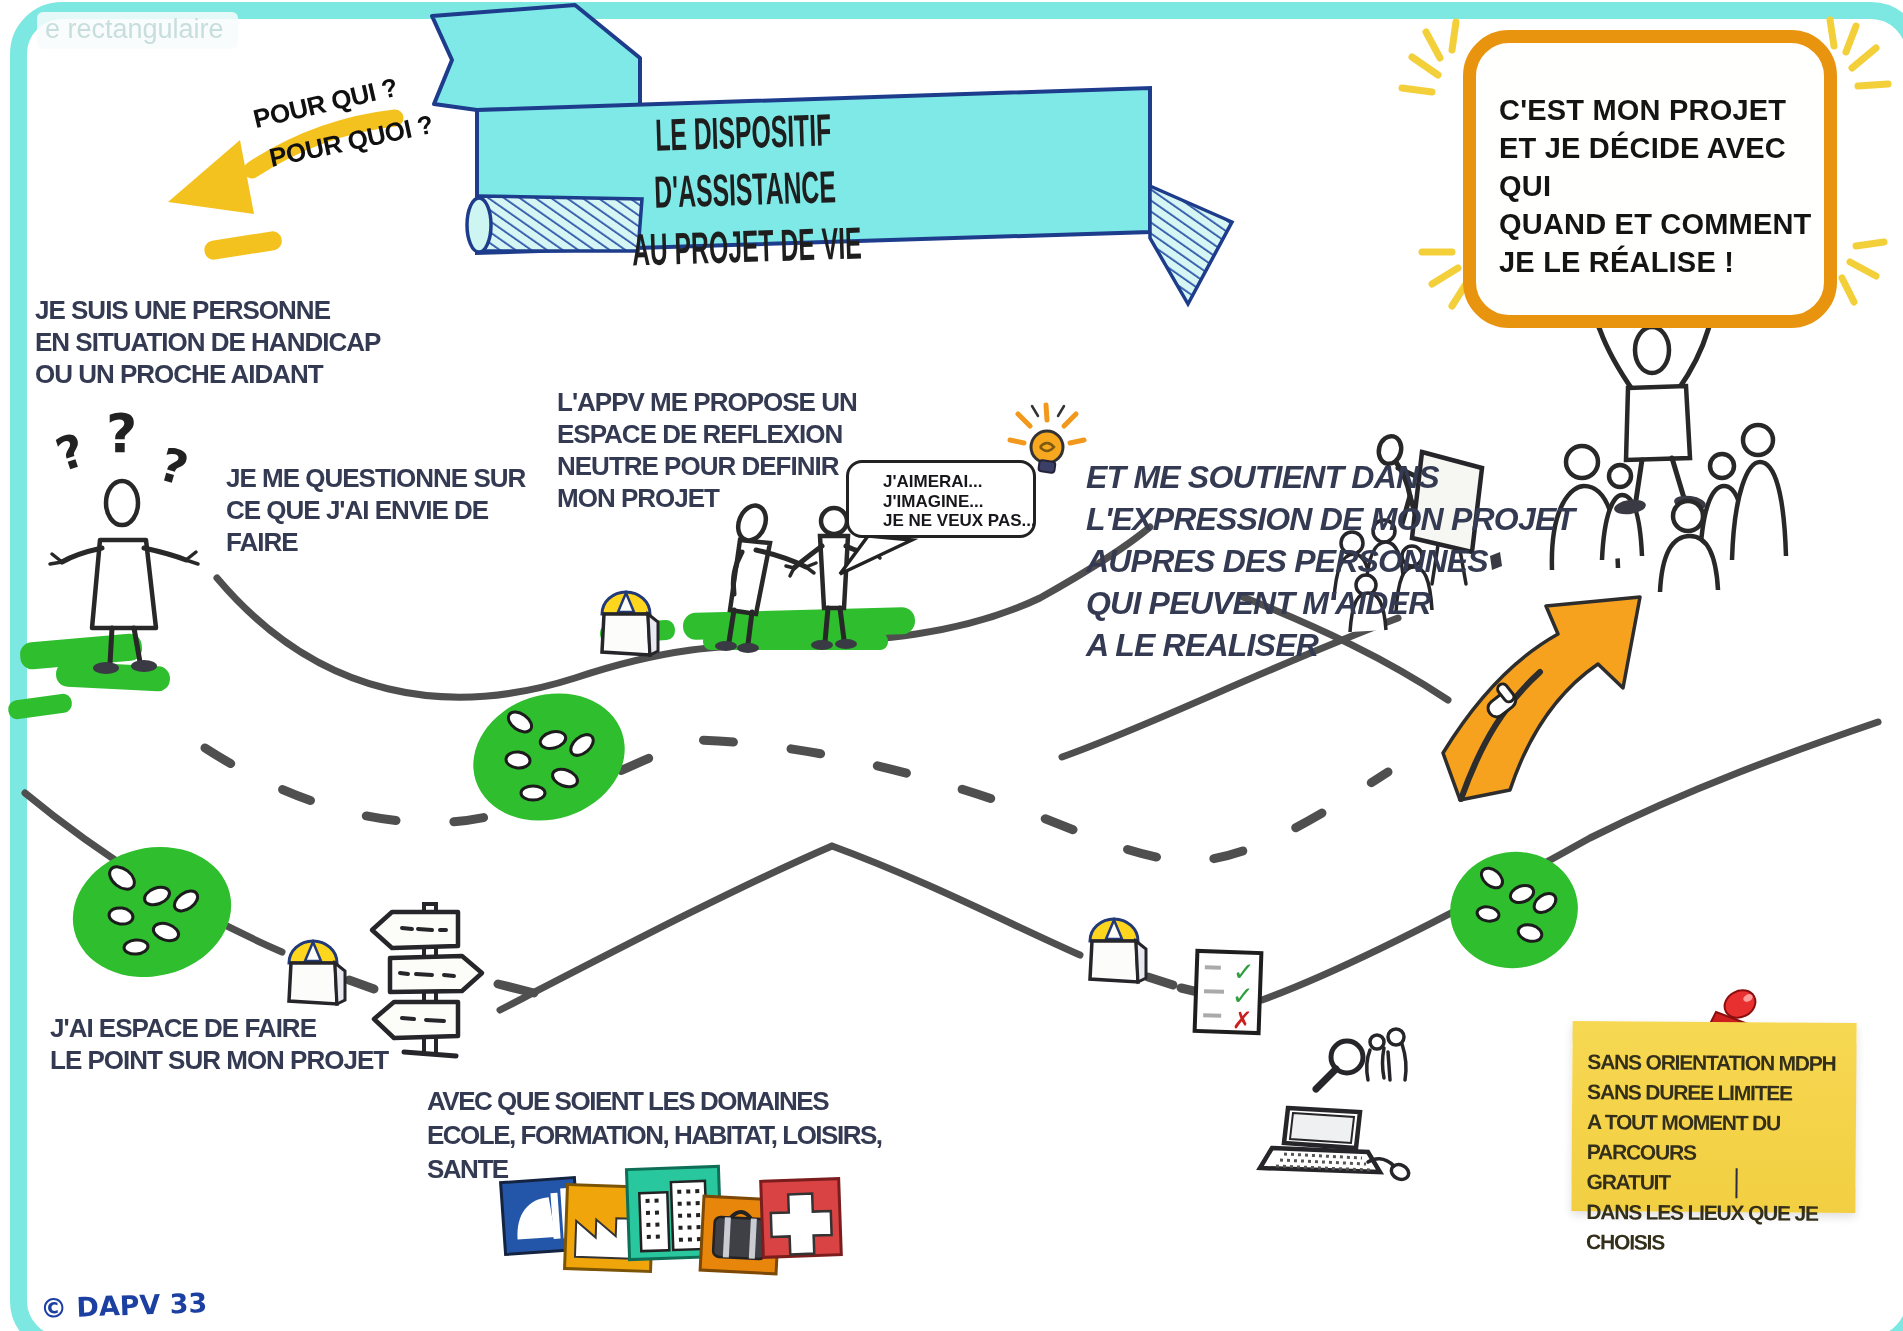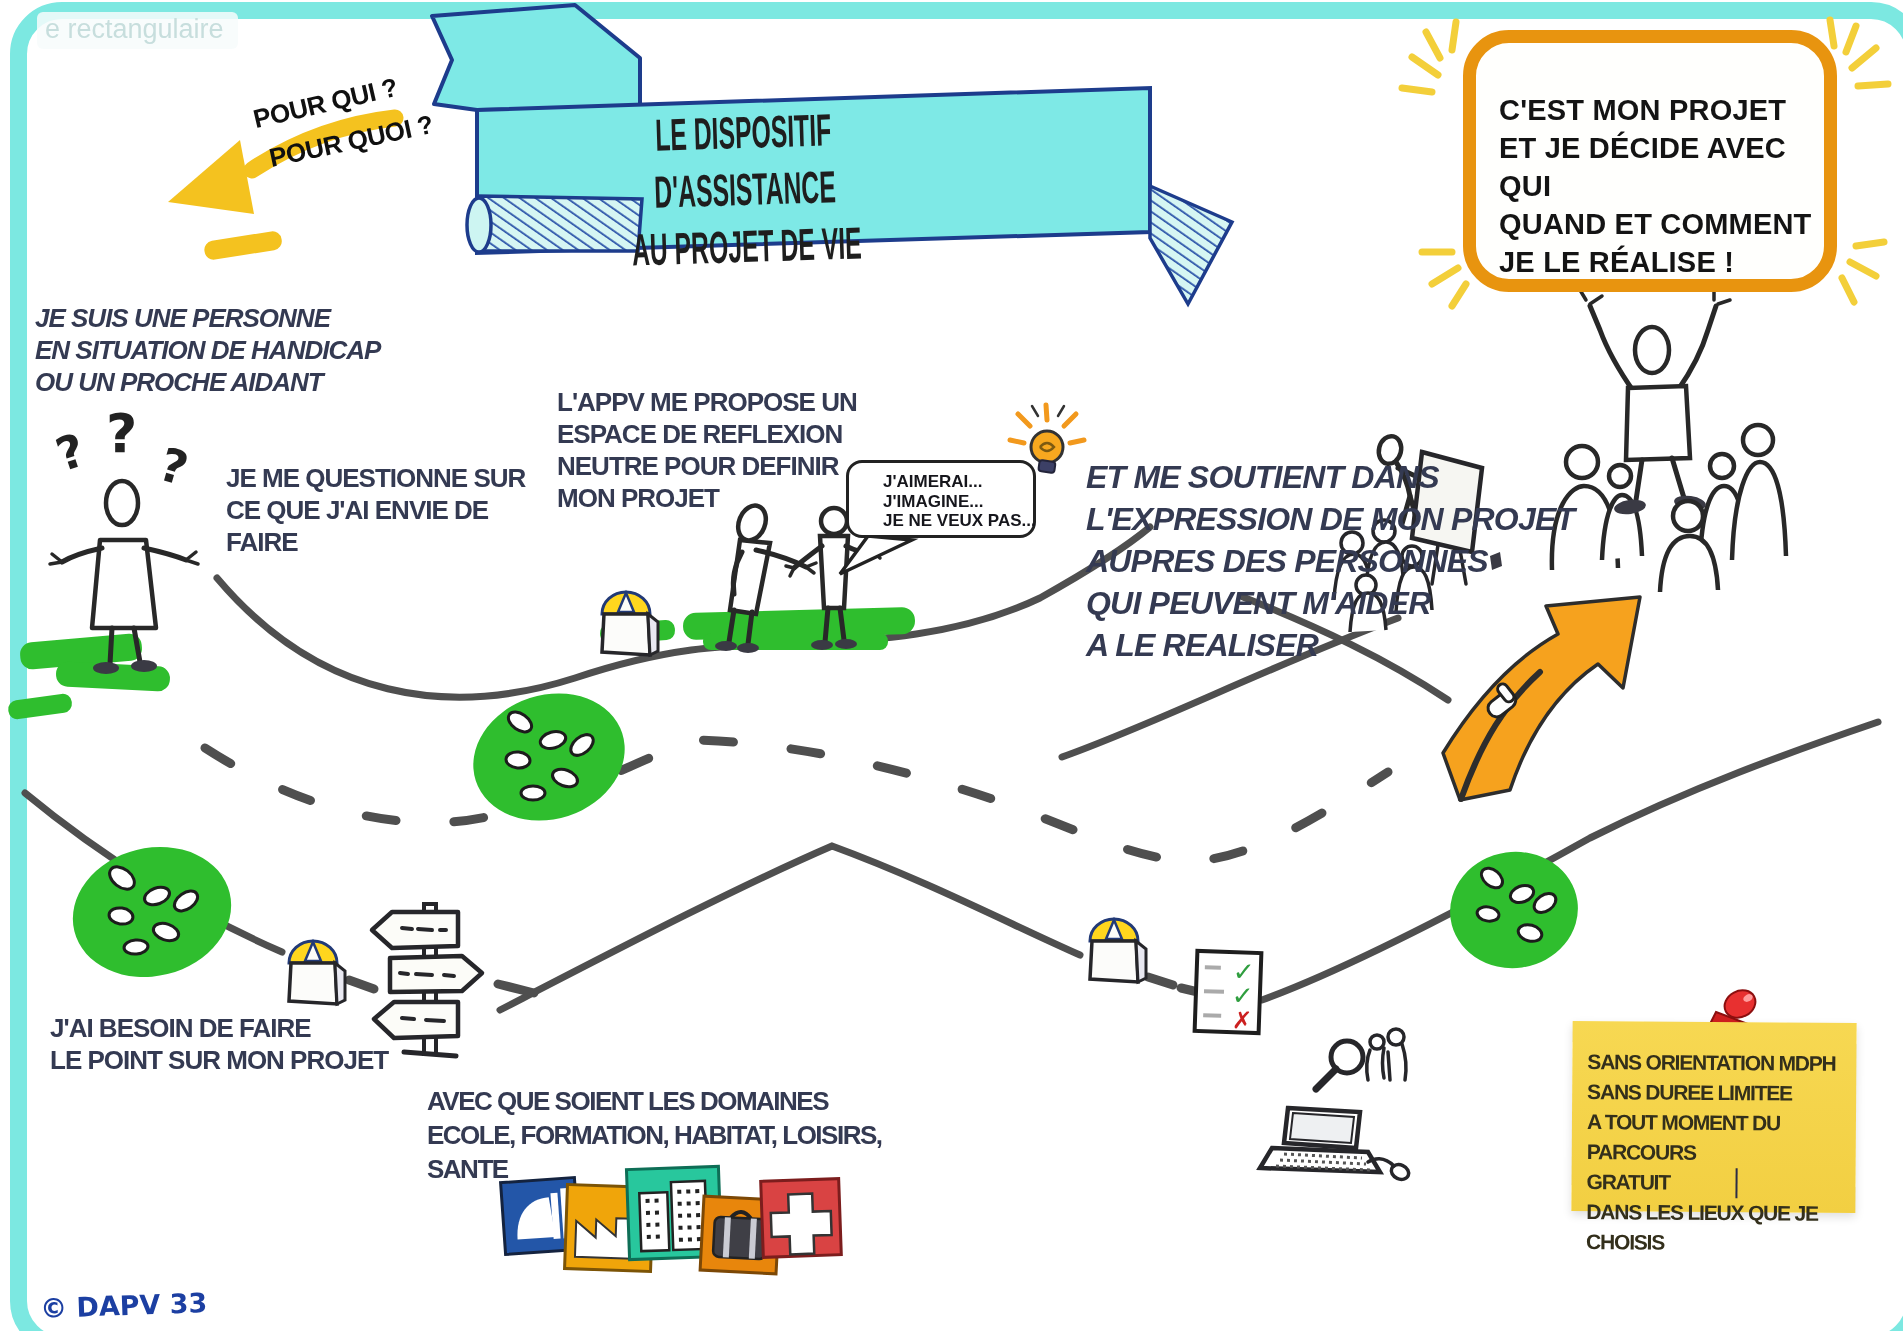--- a/index.html
+++ b/index.html
@@ -32,21 +32,21 @@
   .crs    { font:700 24px "DejaVu Sans",sans-serif; fill:#cc2020; }
   
   .txt { position:absolute; z-index:3; white-space:pre-line; }
   .step { font:700 26px/32px "Liberation Sans",sans-serif; letter-spacing:-1px; color:#343a52; }
   .step4 { font-size:32px; line-height:42px; letter-spacing:-0.8px;font-style:italic; }
   .step6 { letter-spacing:-1.5px; line-height:34px; }
   .banner-text { position:absolute; left:480px; top:104px; width:530px; text-align:center;
                  transform:rotate(-1.8deg); z-index:3; }
   .bl { font:700 45px/57px "Liberation Sans",sans-serif; color:#1e1e1e; transform:scaleX(.55); }
   .pq { position:absolute; z-index:3; font:800 26px "Liberation Sans",sans-serif; color:#101010; letter-spacing:-0.5px; }
-  .callout { position:absolute; left:1463px; top:30px; width:374px; height:262px; z-index:3;
+  .callout { position:absolute; left:1463px; top:30px; width:374px; height:298px; z-index:3;
              box-sizing:border-box; border:13px solid #e8940f; border-radius:46px; background:#fffffd; }
   .callout-text { position:absolute; left:23px; top:48px; white-space:pre-line;
                   font:800 29px/38px "Liberation Sans",sans-serif; color:#141414; letter-spacing:0.2px; }
   .bubble { position:absolute; left:846px; top:460px; width:190px; height:78px; z-index:3;
             box-sizing:border-box; border:3.5px solid #222; border-radius:16px; background:#fff; }
   .bubble-text { position:absolute; left:34px; top:9px; white-space:pre; 
                  font:700 17px/19.5px "Liberation Sans",sans-serif; color:#16161c; }
   .note { position:absolute; left:1572px; top:1022px; width:284px; height:190px; z-index:3;
           background:linear-gradient(#f7d852,#f2cf42); transform:rotate(.4deg);
           box-shadow:0 4px 10px rgba(0,0,0,.13); }
@@ -352,36 +352,36 @@
   <div class="pq" style="left:252px; top:88px; transform:rotate(-13deg);">POUR QUI ?</div>
   <div class="pq" style="left:268px; top:126px; transform:rotate(-12deg);">POUR QUOI ?</div>
 
   <div class="callout">
     <div class="callout-text">C'EST MON PROJET
 ET JE DÉCIDE AVEC QUI
 QUAND ET COMMENT
 JE LE RÉALISE !</div>
   </div>
 
-  <div class="txt step" style="left:35px; top:302px;font-style:italic;">JE SUIS UNE PERSONNE
+  <div class="txt step" style="left:35px; top:294px;">JE SUIS UNE PERSONNE
 EN SITUATION DE HANDICAP
 OU UN PROCHE AIDANT</div>
   <div class="txt step" style="left:226px; top:462px;">JE ME QUESTIONNE SUR
 CE QUE J'AI ENVIE DE
 FAIRE</div>
   <div class="txt step" style="left:557px; top:386px;">L'APPV ME PROPOSE UN
 ESPACE DE REFLEXION
 NEUTRE POUR DEFINIR
 MON PROJET</div>
   <div class="txt step step4" style="left:1086px; top:456px;">ET ME SOUTIENT DANS
 L'EXPRESSION DE MON PROJET
 AUPRES DES PERSONNES
 QUI PEUVENT M'AIDER
 A LE REALISER</div>
-  <div class="txt step" style="left:50px; top:1012px;">J'AI BESOIN DE FAIRE
+  <div class="txt step" style="left:50px; top:1012px;">J'AI ESPACE DE FAIRE
  LE POINT SUR MON PROJET</div>
   <div class="txt step step6" style="left:427px; top:1084px;">AVEC QUE SOIENT LES DOMAINES
 ECOLE, FORMATION, HABITAT, LOISIRS,
 SANTE</div>
 
   <div class="bubble">
     <div class="bubble-text">J'AIMERAI...
 J'IMAGINE...
 JE NE VEUX PAS...</div>
   </div>

